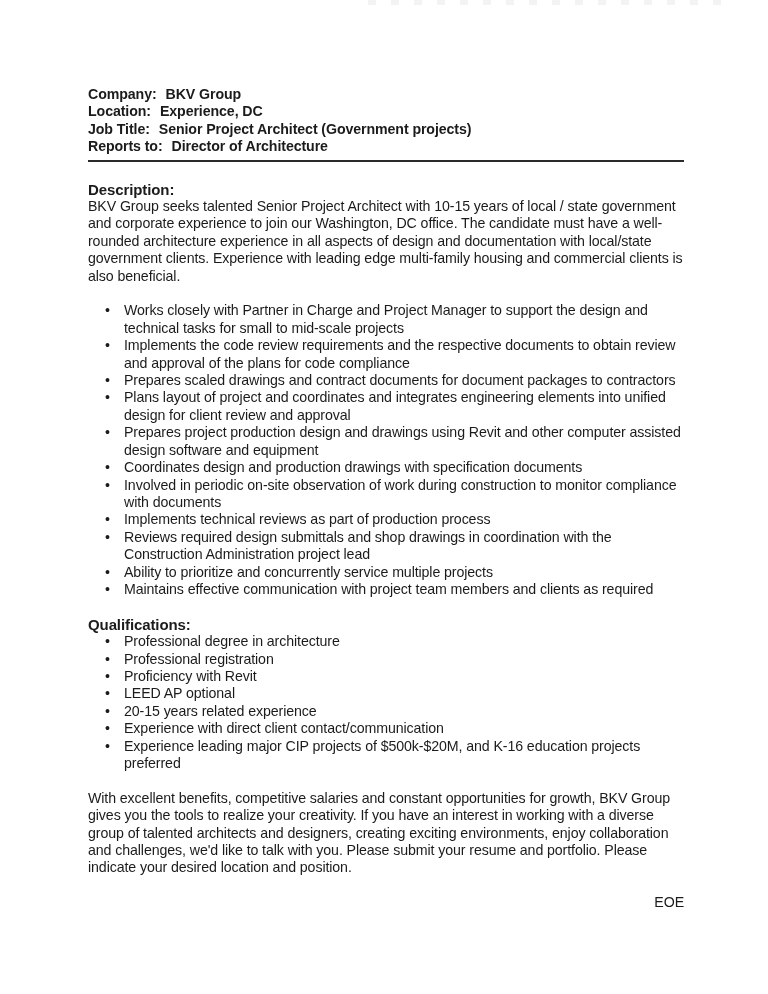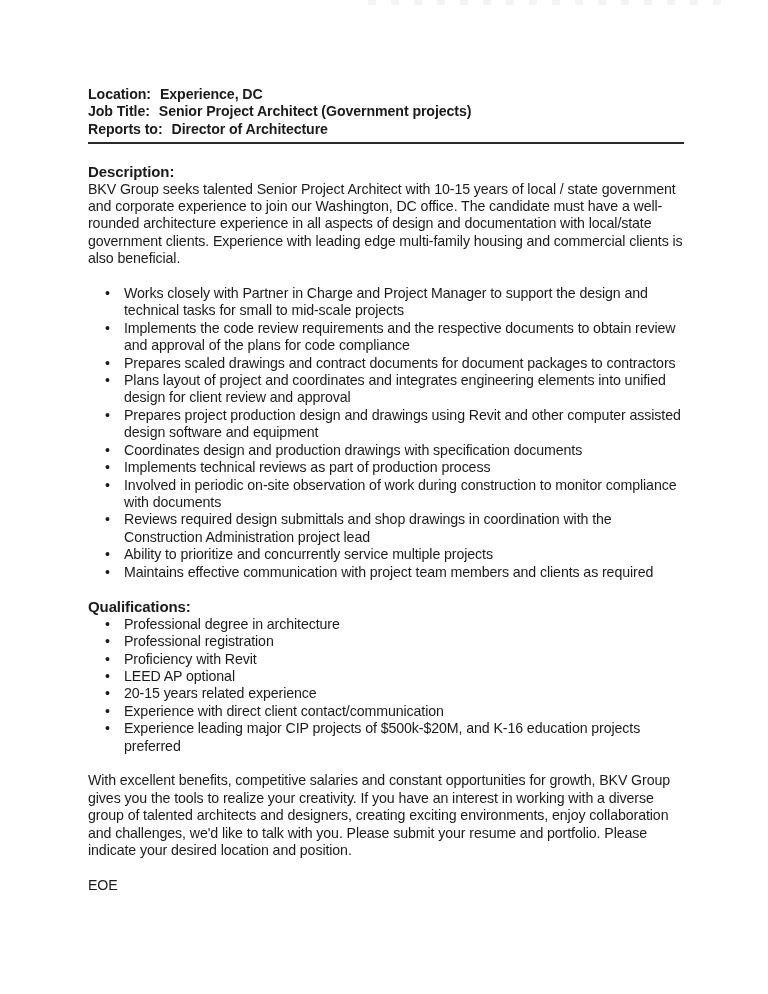--- a/index.html
+++ b/index.html
@@ -68,34 +68,38 @@
     padding-left: 36px;
   }
   ul.bullets li::before {
     content: "\2022";
     position: absolute;
     left: 17px;
     top: 0;
   }
   .eoe {
     margin: 0;
+    text-align: right;
   }
   .desc-block { margin-top: 19px; }
 </style>
 </head>
 <body>
 
 <div class="page">
 
   <div class="scan-artifact"></div>
 
   <div class="content">
 
     <div class="job-header">
 
+        <div class="field">
+          <span class="label">Company:</span><span class="value">BKV Group</span>
+        </div>
 
         <div class="field">
           <span class="label">Location:</span><span class="value">Experience, DC</span>
         </div>
 
         <div class="field">
           <span class="label">Job Title:</span><span class="value">Senior Project Architect (Government projects)</span>
         </div>
 
         <div class="field">
@@ -120,23 +124,23 @@
 
         <li>Prepares scaled drawings and contract documents for document packages to contractors</li>
 
         <li>Plans layout of project and coordinates and integrates engineering elements into unified design for client review and approval</li>
 
         <li>Prepares project production design and drawings using Revit and other computer assisted design software and equipment</li>
 
         <li>Coordinates design and production drawings with specification documents</li>
 
 
+        <li>Involved in periodic on-site observation of work during construction to monitor compliance with documents</li>
+
         <li>Implements technical reviews as part of production process</li>
-
-        <li>Involved in periodic on-site observation of work during construction to monitor compliance with documents</li>
 
         <li>Reviews required design submittals and shop drawings in coordination with the Construction Administration project lead</li>
 
         <li>Ability to prioritize and concurrently service multiple projects</li>
 
         <li>Maintains effective communication with project team members and clients as required</li>
       </ul>
 
     <div class="spacer-line"></div>
 

